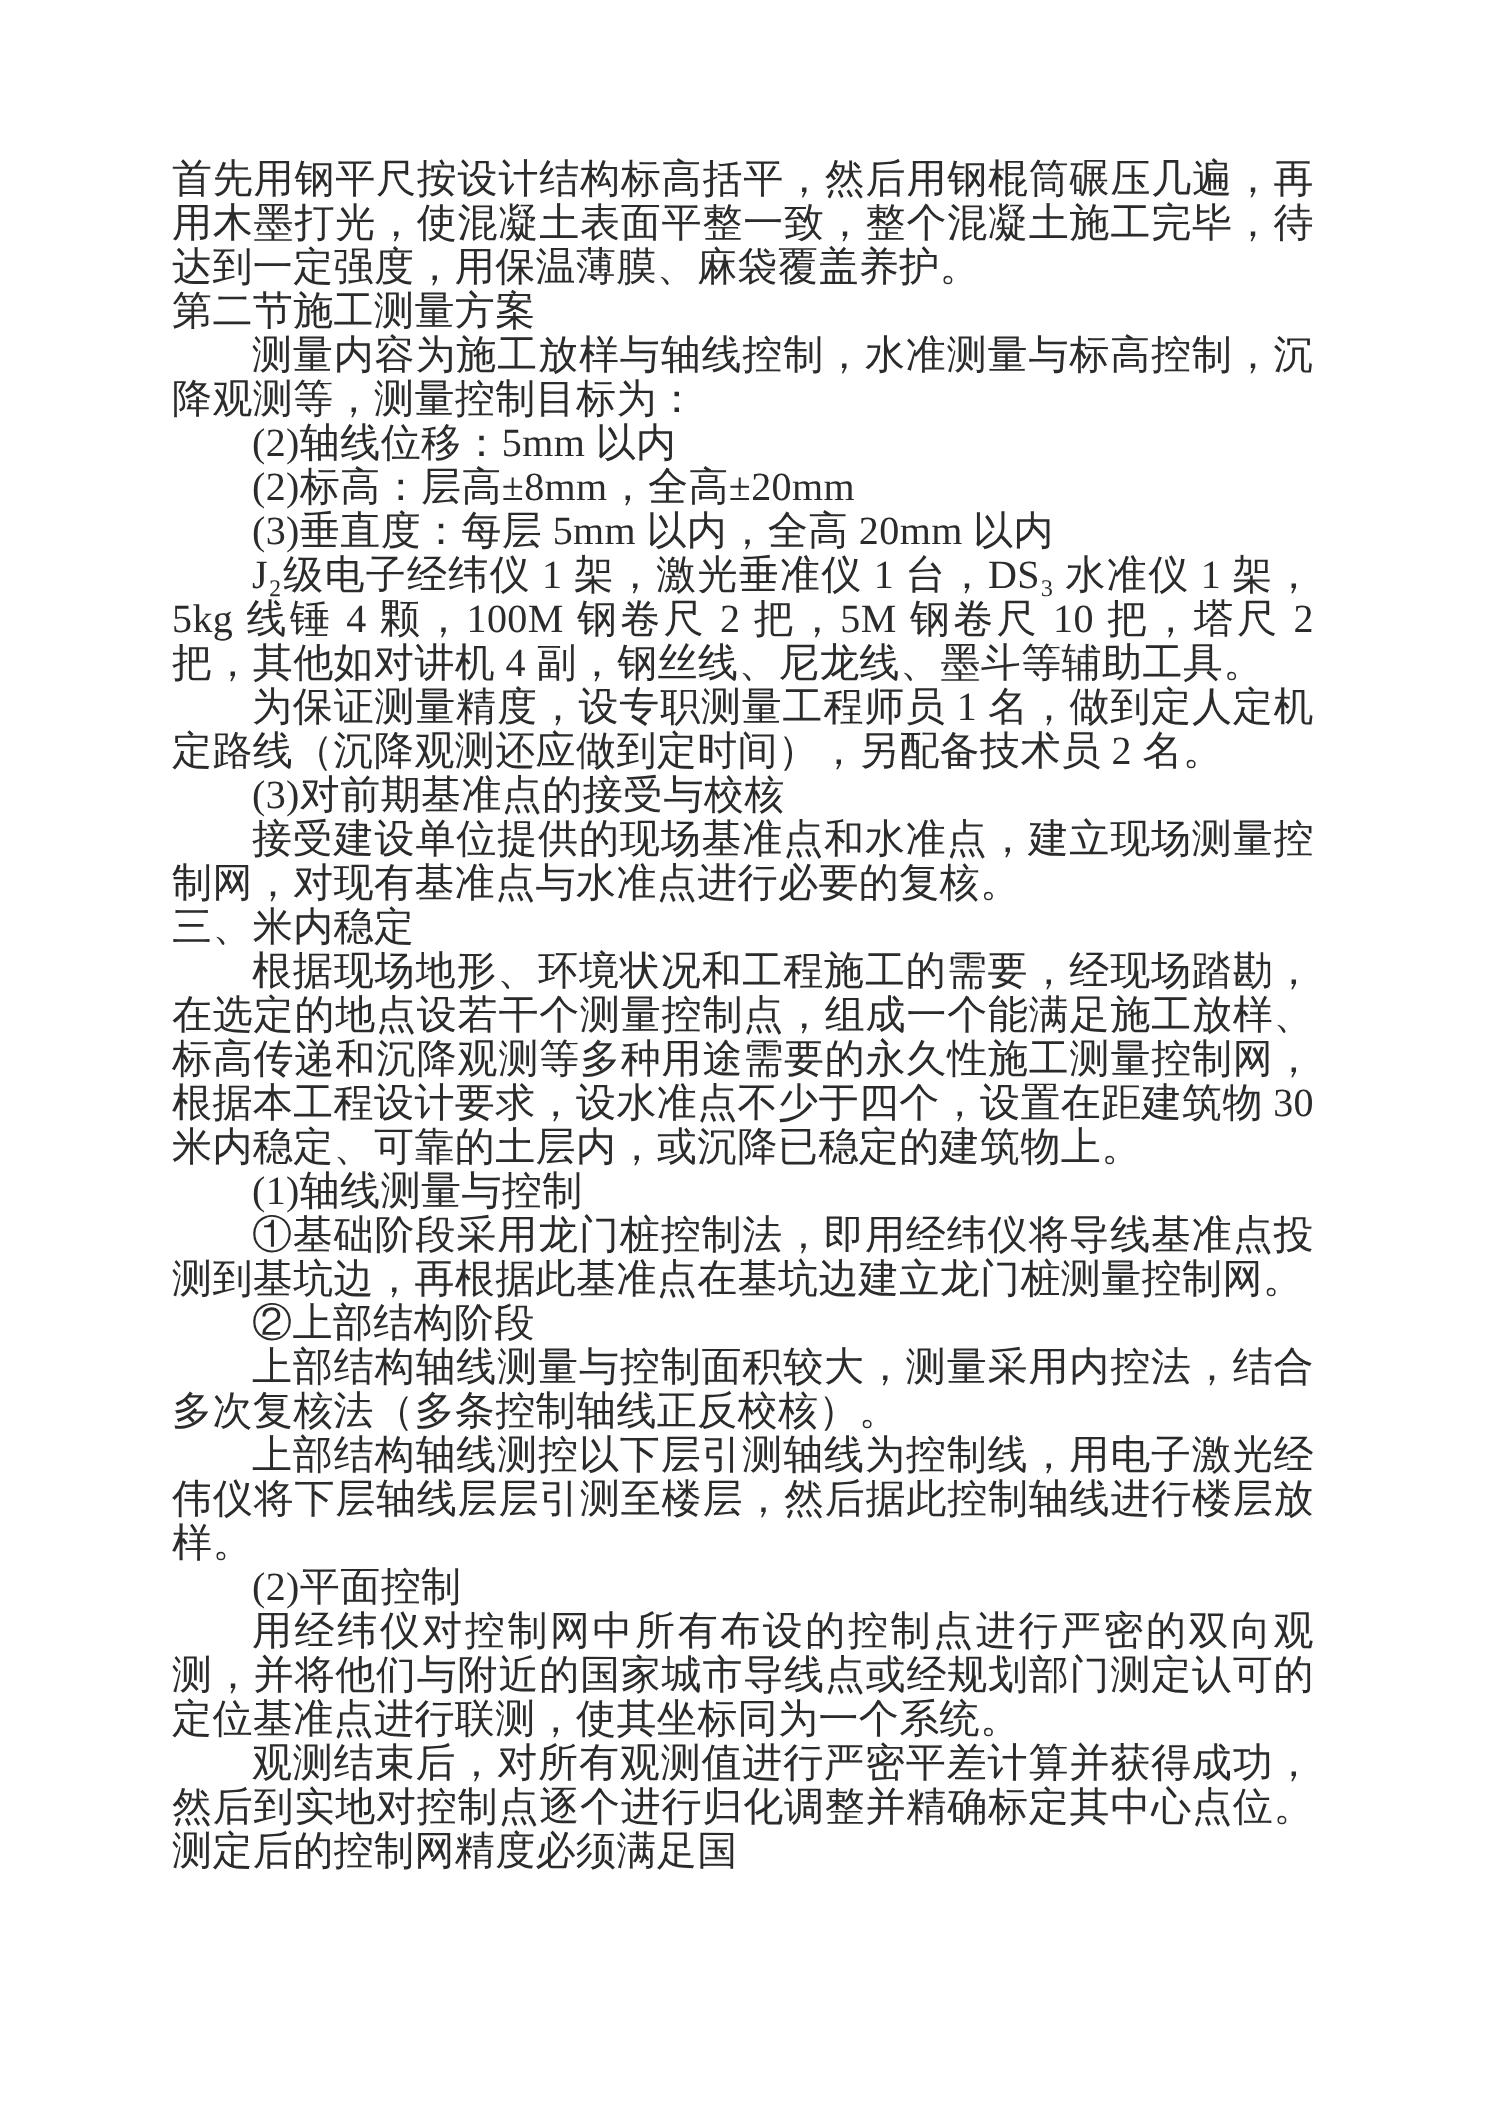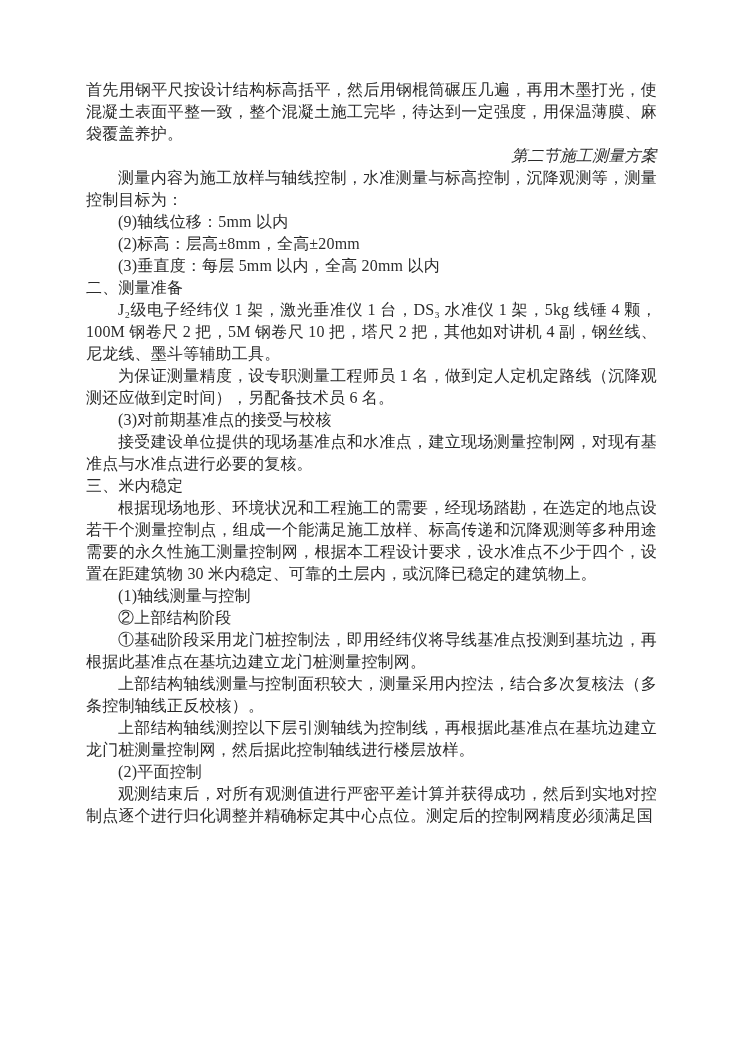--- a/index.html
+++ b/index.html
@@ -16,54 +16,54 @@
     overflow: hidden;
     box-shadow: 0 0 4px rgba(0,0,0,0.25);
     font-family: "Liberation Serif", "DejaVu Serif", serif;
   }
   .doc-body {
     position: absolute;
     left: 86px;
     top: 79px;
     width: 571px;
     color: #2b2b2b;
-    font-size: 16px;
+    font-size: 20px;
     line-height: 22px;
     text-align: justify;
     text-justify: inter-ideograph;
     letter-spacing: 0.2px;
   }
   .doc-body p {
     margin: 0;
     padding: 0;
   }
   .p-flush   { text-indent: 0; }
-  .p-center  { text-align: right; text-indent: 0; font-style: italic; }
+  .p-center  { text-align: left; text-indent: 0; }
   .p-section { text-indent: 0; }
   .p-indent  { text-indent: 2em; }
 </style>
 </head>
 <body>
 
 <div class="page">
   <div class="doc-body">
     <p class="p-flush">首先用钢平尺按设计结构标高括平，然后用钢棍筒碾压几遍，再用木墨打光，使混凝土表面平整一致，整个混凝土施工完毕，待达到一定强度，用保温薄膜、麻袋覆盖养护。</p>
     <p class="p-center">第二节施工测量方案</p>
     <p class="p-indent">测量内容为施工放样与轴线控制，水准测量与标高控制，沉降观测等，测量控制目标为：</p>
-    <p class="p-indent">(9)轴线位移：5mm 以内</p>
+    <p class="p-indent">(2)轴线位移：5mm 以内</p>
     <p class="p-indent">(2)标高：层高±8mm，全高±20mm</p>
     <p class="p-indent">(3)垂直度：每层 5mm 以内，全高 20mm 以内</p>
-    <p class="p-section">二、测量准备</p>
     <p class="p-indent">J₂级电子经纬仪 1 架，激光垂准仪 1 台，DS₃ 水准仪 1 架，5kg 线锤 4 颗，100M 钢卷尺 2 把，5M 钢卷尺 10 把，塔尺 2 把，其他如对讲机 4 副，钢丝线、尼龙线、墨斗等辅助工具。</p>
-    <p class="p-indent">为保证测量精度，设专职测量工程师员 1 名，做到定人定机定路线（沉降观测还应做到定时间），另配备技术员 6 名。</p>
+    <p class="p-indent">为保证测量精度，设专职测量工程师员 1 名，做到定人定机定路线（沉降观测还应做到定时间），另配备技术员 2 名。</p>
     <p class="p-indent">(3)对前期基准点的接受与校核</p>
     <p class="p-indent">接受建设单位提供的现场基准点和水准点，建立现场测量控制网，对现有基准点与水准点进行必要的复核。</p>
     <p class="p-section">三、米内稳定</p>
     <p class="p-indent">根据现场地形、环境状况和工程施工的需要，经现场踏勘，在选定的地点设若干个测量控制点，组成一个能满足施工放样、标高传递和沉降观测等多种用途需要的永久性施工测量控制网，根据本工程设计要求，设水准点不少于四个，设置在距建筑物 30 米内稳定、可靠的土层内，或沉降已稳定的建筑物上。</p>
     <p class="p-indent">(1)轴线测量与控制</p>
+    <p class="p-indent">①基础阶段采用龙门桩控制法，即用经纬仪将导线基准点投测到基坑边，再根据此基准点在基坑边建立龙门桩测量控制网。</p>
     <p class="p-indent">②上部结构阶段</p>
-    <p class="p-indent">①基础阶段采用龙门桩控制法，即用经纬仪将导线基准点投测到基坑边，再根据此基准点在基坑边建立龙门桩测量控制网。</p>
     <p class="p-indent">上部结构轴线测量与控制面积较大，测量采用内控法，结合多次复核法（多条控制轴线正反校核）。</p>
-    <p class="p-indent">上部结构轴线测控以下层引测轴线为控制线，再根据此基准点在基坑边建立龙门桩测量控制网，然后据此控制轴线进行楼层放样。</p>
+    <p class="p-indent">上部结构轴线测控以下层引测轴线为控制线，用电子激光经伟仪将下层轴线层层引测至楼层，然后据此控制轴线进行楼层放样。</p>
     <p class="p-indent">(2)平面控制</p>
+    <p class="p-indent">用经纬仪对控制网中所有布设的控制点进行严密的双向观测，并将他们与附近的国家城市导线点或经规划部门测定认可的定位基准点进行联测，使其坐标同为一个系统。</p>
     <p class="p-indent">观测结束后，对所有观测值进行严密平差计算并获得成功，然后到实地对控制点逐个进行归化调整并精确标定其中心点位。测定后的控制网精度必须满足国</p>
   </div>
 </div>
 
 </body></html>

